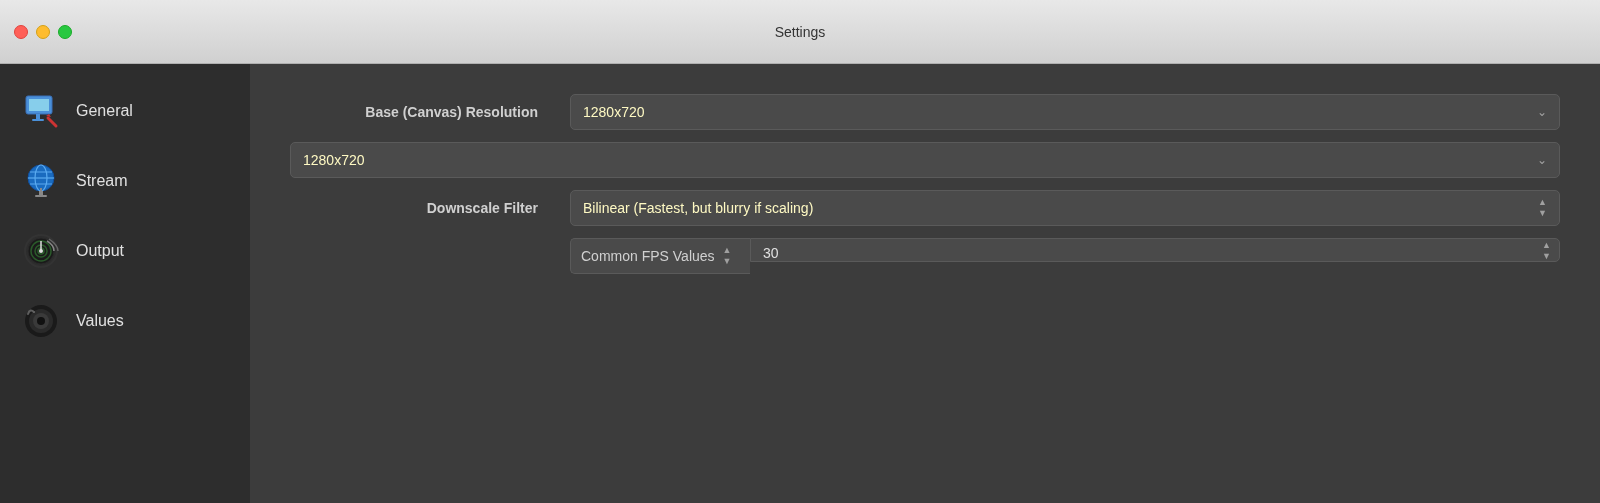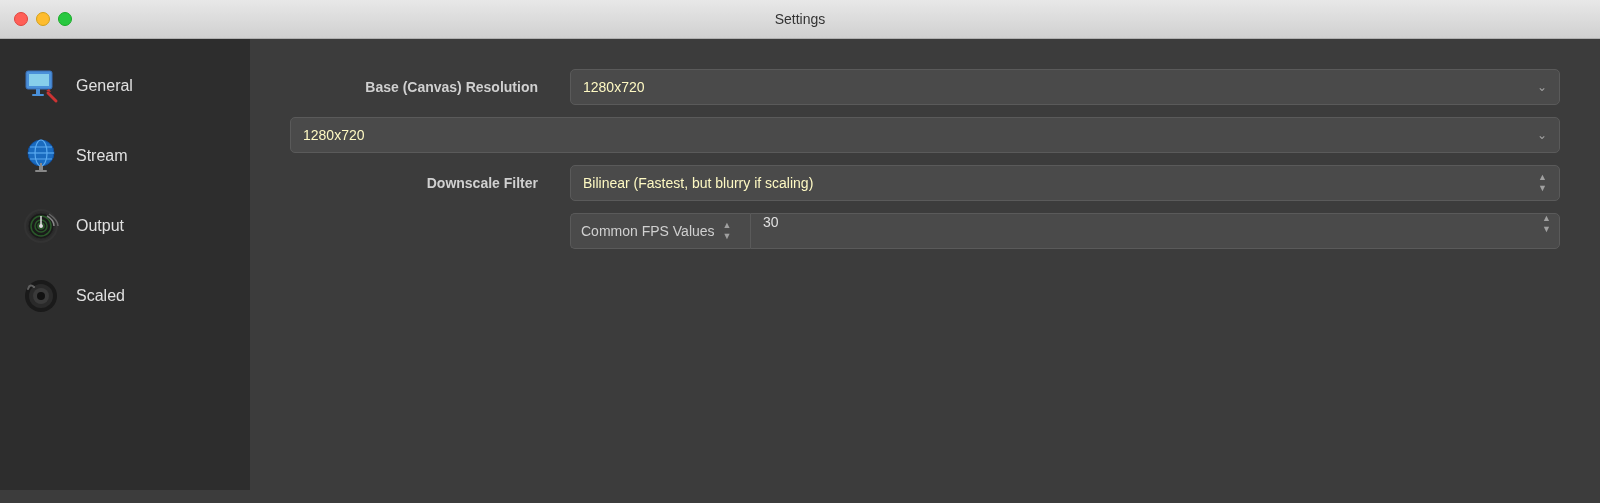--- a/index.html
+++ b/index.html
@@ -7,21 +7,21 @@
     body {
       width: 1600px;
       height: 503px;
       background: #3c3c3c;
       font-family: -apple-system, BlinkMacSystemFont, "Helvetica Neue", Arial, sans-serif;
       overflow: hidden;
     }
 
     
     .titlebar {
-      height: 39px;
+      height: 64px;
       background: linear-gradient(to bottom, #e8e8e8, #d0d0d0);
       display: flex;
       align-items: center;
       justify-content: center;
       position: relative;
       border-bottom: 1px solid #b0b0b0;
     }
 
     .titlebar-title {
       font-size: 14px;
@@ -186,23 +186,23 @@
       color: #d0d0d0;
       font-size: 14px;
       min-width: 180px;
     }
 
     .fps-value {
       flex: 1;
       background: #4a4a4a;
       border: 1px solid #5a5a5a;
       border-radius: 5px;
-      height: 36px;
-      display: flex;
-      align-items: flex-start;
+      height: 24px;
+      display: flex;
+      align-items: flex-end;
       padding: 0 12px;
       color: #e0e0e0;
       font-size: 14px;
       position: relative;
       margin-left: 0;
     }
 
     .fps-combined {
       display: flex;
       flex: 1;
@@ -292,21 +292,21 @@
         <svg width="42" height="42" viewBox="0 0 42 42">
 
           <circle cx="21" cy="21" r="16" fill="#1a1a1a"></circle>
           <circle cx="21" cy="21" r="12" fill="#2a2a2a"></circle>
           <circle cx="21" cy="21" r="8" fill="#3a3a3a"></circle>
           <circle cx="21" cy="21" r="4" fill="#111"></circle>
 
           <path d="M14 12 Q10 8 8 14" fill="none" stroke="rgba(255,255,255,0.3)" stroke-width="2" stroke-linecap="round"></path>
         </svg>
       </div>
-      <span>Scaled</span>
+      <span>Values</span>
     </div>
 
 
   </div>
 
   <div class="content">
 
     <div class="form-row">
       <div class="form-label">Base (Canvas) Resolution</div>
       <div class="form-control">

